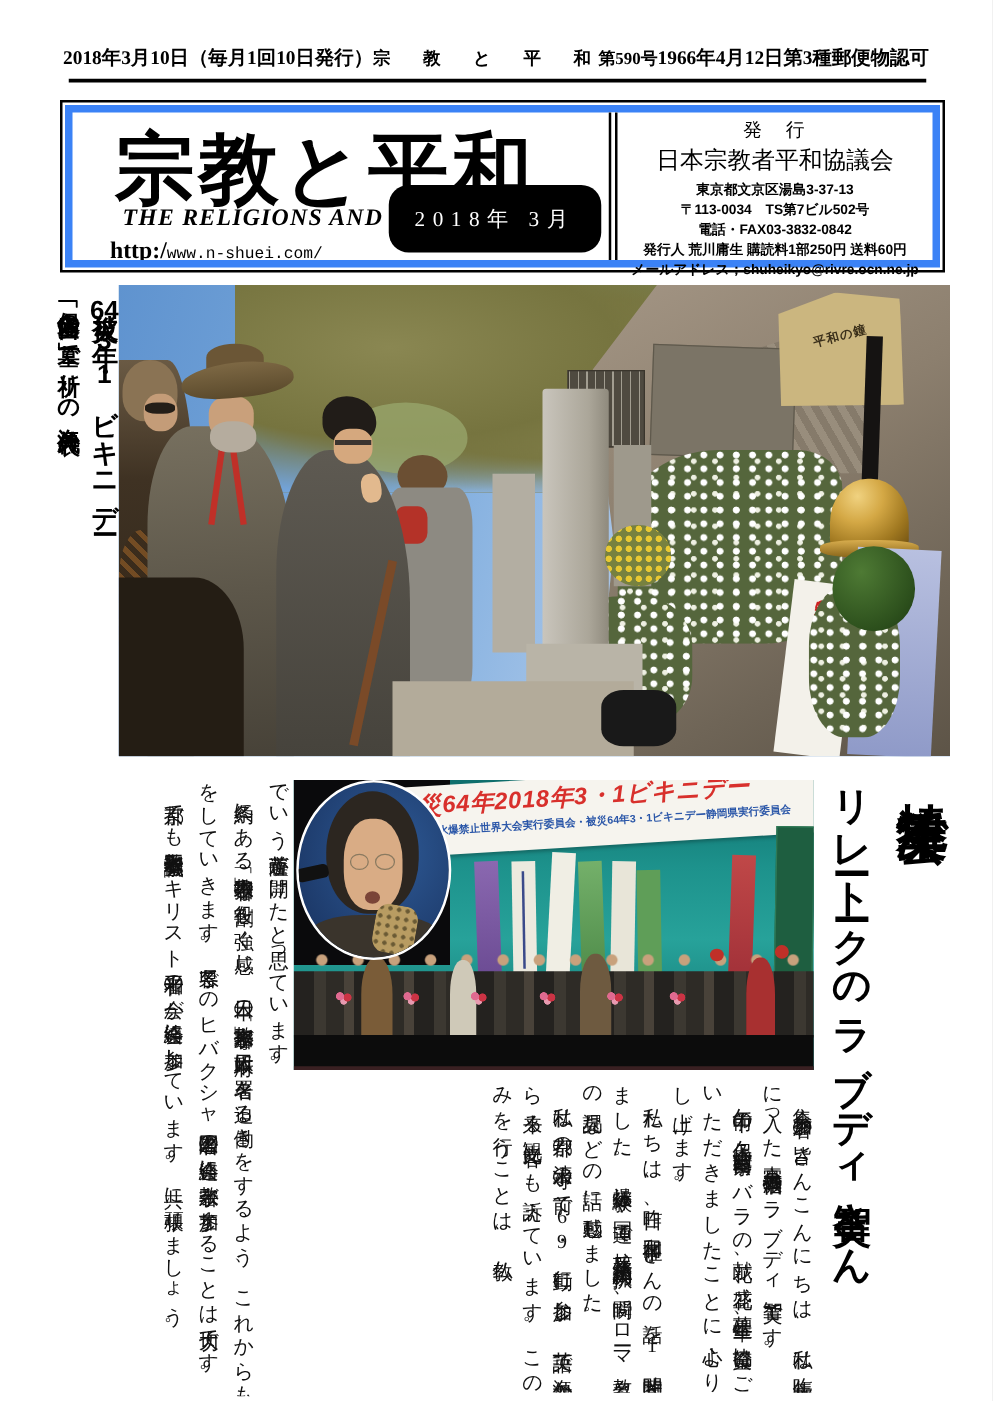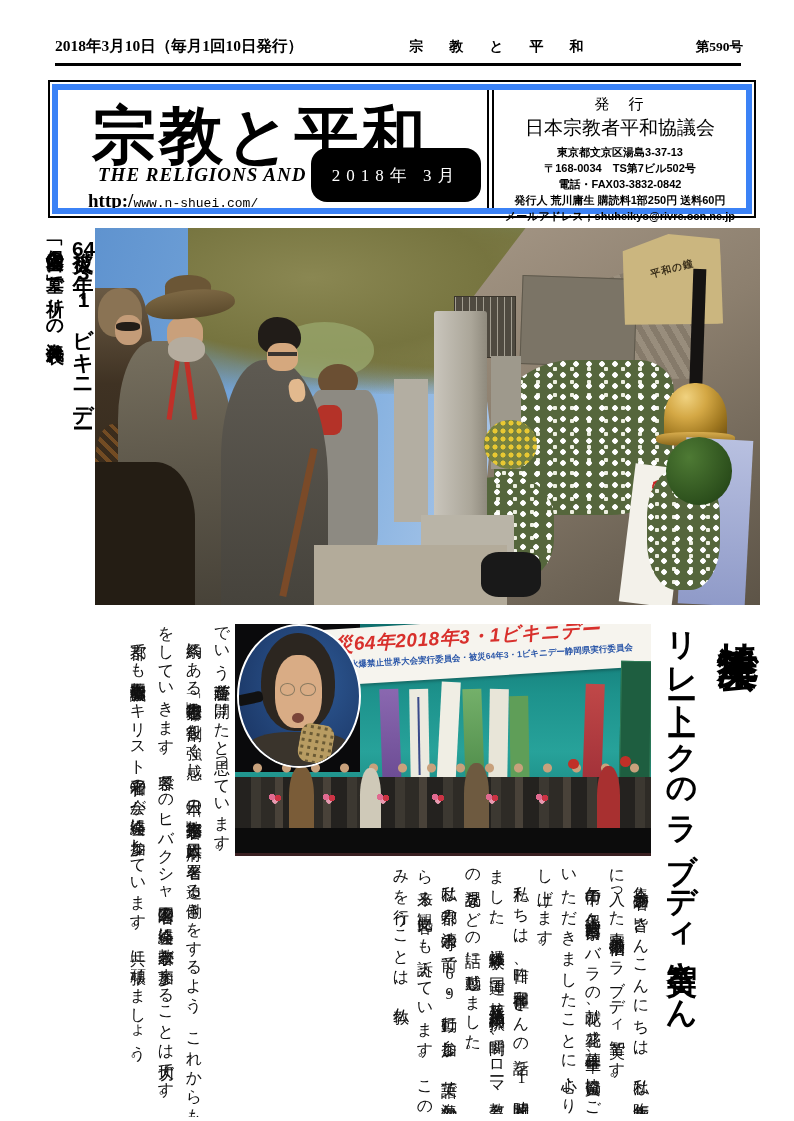--- a/index.html
+++ b/index.html
@@ -2,21 +2,21 @@
 <html><head>
 <meta charset="utf-8">
 <style>
   html,body{margin:0;padding:0;background:#e8e8e8;}
   .page{position:relative;width:794px;height:1121px;margin:0 auto;background:#ffffff;overflow:hidden;
         font-family:"Liberation Serif","DejaVu Serif",serif;color:#000;}
   .abs{position:absolute;}
 
   
   .top-line{left:55px;top:36px;width:688px;height:24px;display:flex;align-items:baseline;
-            justify-content:space-between;font-weight:bold;white-space:nowrap;}
+            justify-content:flex-end;font-weight:bold;white-space:nowrap;}
   .tl-date{font-size:15.5px;}
   .tl-title{font-size:14px;letter-spacing:6px;}
   .tl-issue{font-size:13.5px;}
   .tl-approval{font-size:15.5px;}
   .top-rule{left:55px;top:63px;width:686px;height:3px;background:#000;}
 
   
   .masthead{left:48px;top:80px;width:708px;height:138px;border:2px solid #000;padding:2px;box-sizing:border-box;}
   .mh-inner{width:100%;height:100%;border:6px solid #3b82f6;box-sizing:border-box;display:flex;}
   .mh-left{flex:1;position:relative;overflow:hidden;}
@@ -196,39 +196,40 @@
 </style>
 </head>
 <body>
 
 <div class="page">
 
   <div class="abs top-line">
     <span class="tl-date">2018年3月10日（毎月1回10日発行）</span>
     <span class="tl-title">宗　教　と　平　和</span>
     <span class="tl-issue">第590号</span>
+    <span class="tl-approval">1966年4月12日第3種郵便物認可</span>
   </div>
   <div class="abs top-rule"></div>
 
   <div class="abs masthead">
     <div class="mh-inner">
       <div class="mh-left">
         <div class="mh-logo">宗教と平和</div>
         <div class="mh-eng">THE RELIGIONS AND PEACE</div>
         <div class="mh-url">
           <span class="mh-url-prefix">http:/</span><span class="mh-url-rest">www.n-shuei.com/</span>
         </div>
         <div class="mh-datebox">2018年 3月</div>
       </div>
       <div class="mh-divider"></div>
       <div class="mh-right">
         <div class="pub-label">発　行</div>
         <div class="pub-name">日本宗教者平和協議会</div>
         <div class="pub-small first">東京都文京区湯島3-37-13</div>
-        <div class="pub-small">〒168-0034　TS第7ビル502号</div>
+        <div class="pub-small">〒113-0034　TS第7ビル502号</div>
         <div class="pub-small">電話・FAX03-3832-0842</div>
         <div class="pub-small">発行人 荒川庸生 購読料1部250円 送料60円</div>
         <div class="pub-small">メールアドレス；shuheikyo@rivre.ocn.ne.jp</div>
       </div>
     </div>
   </div>
 
   <div class="abs photo1">
     <div class="p1-sky"></div>
     <div class="p1-green"></div>

